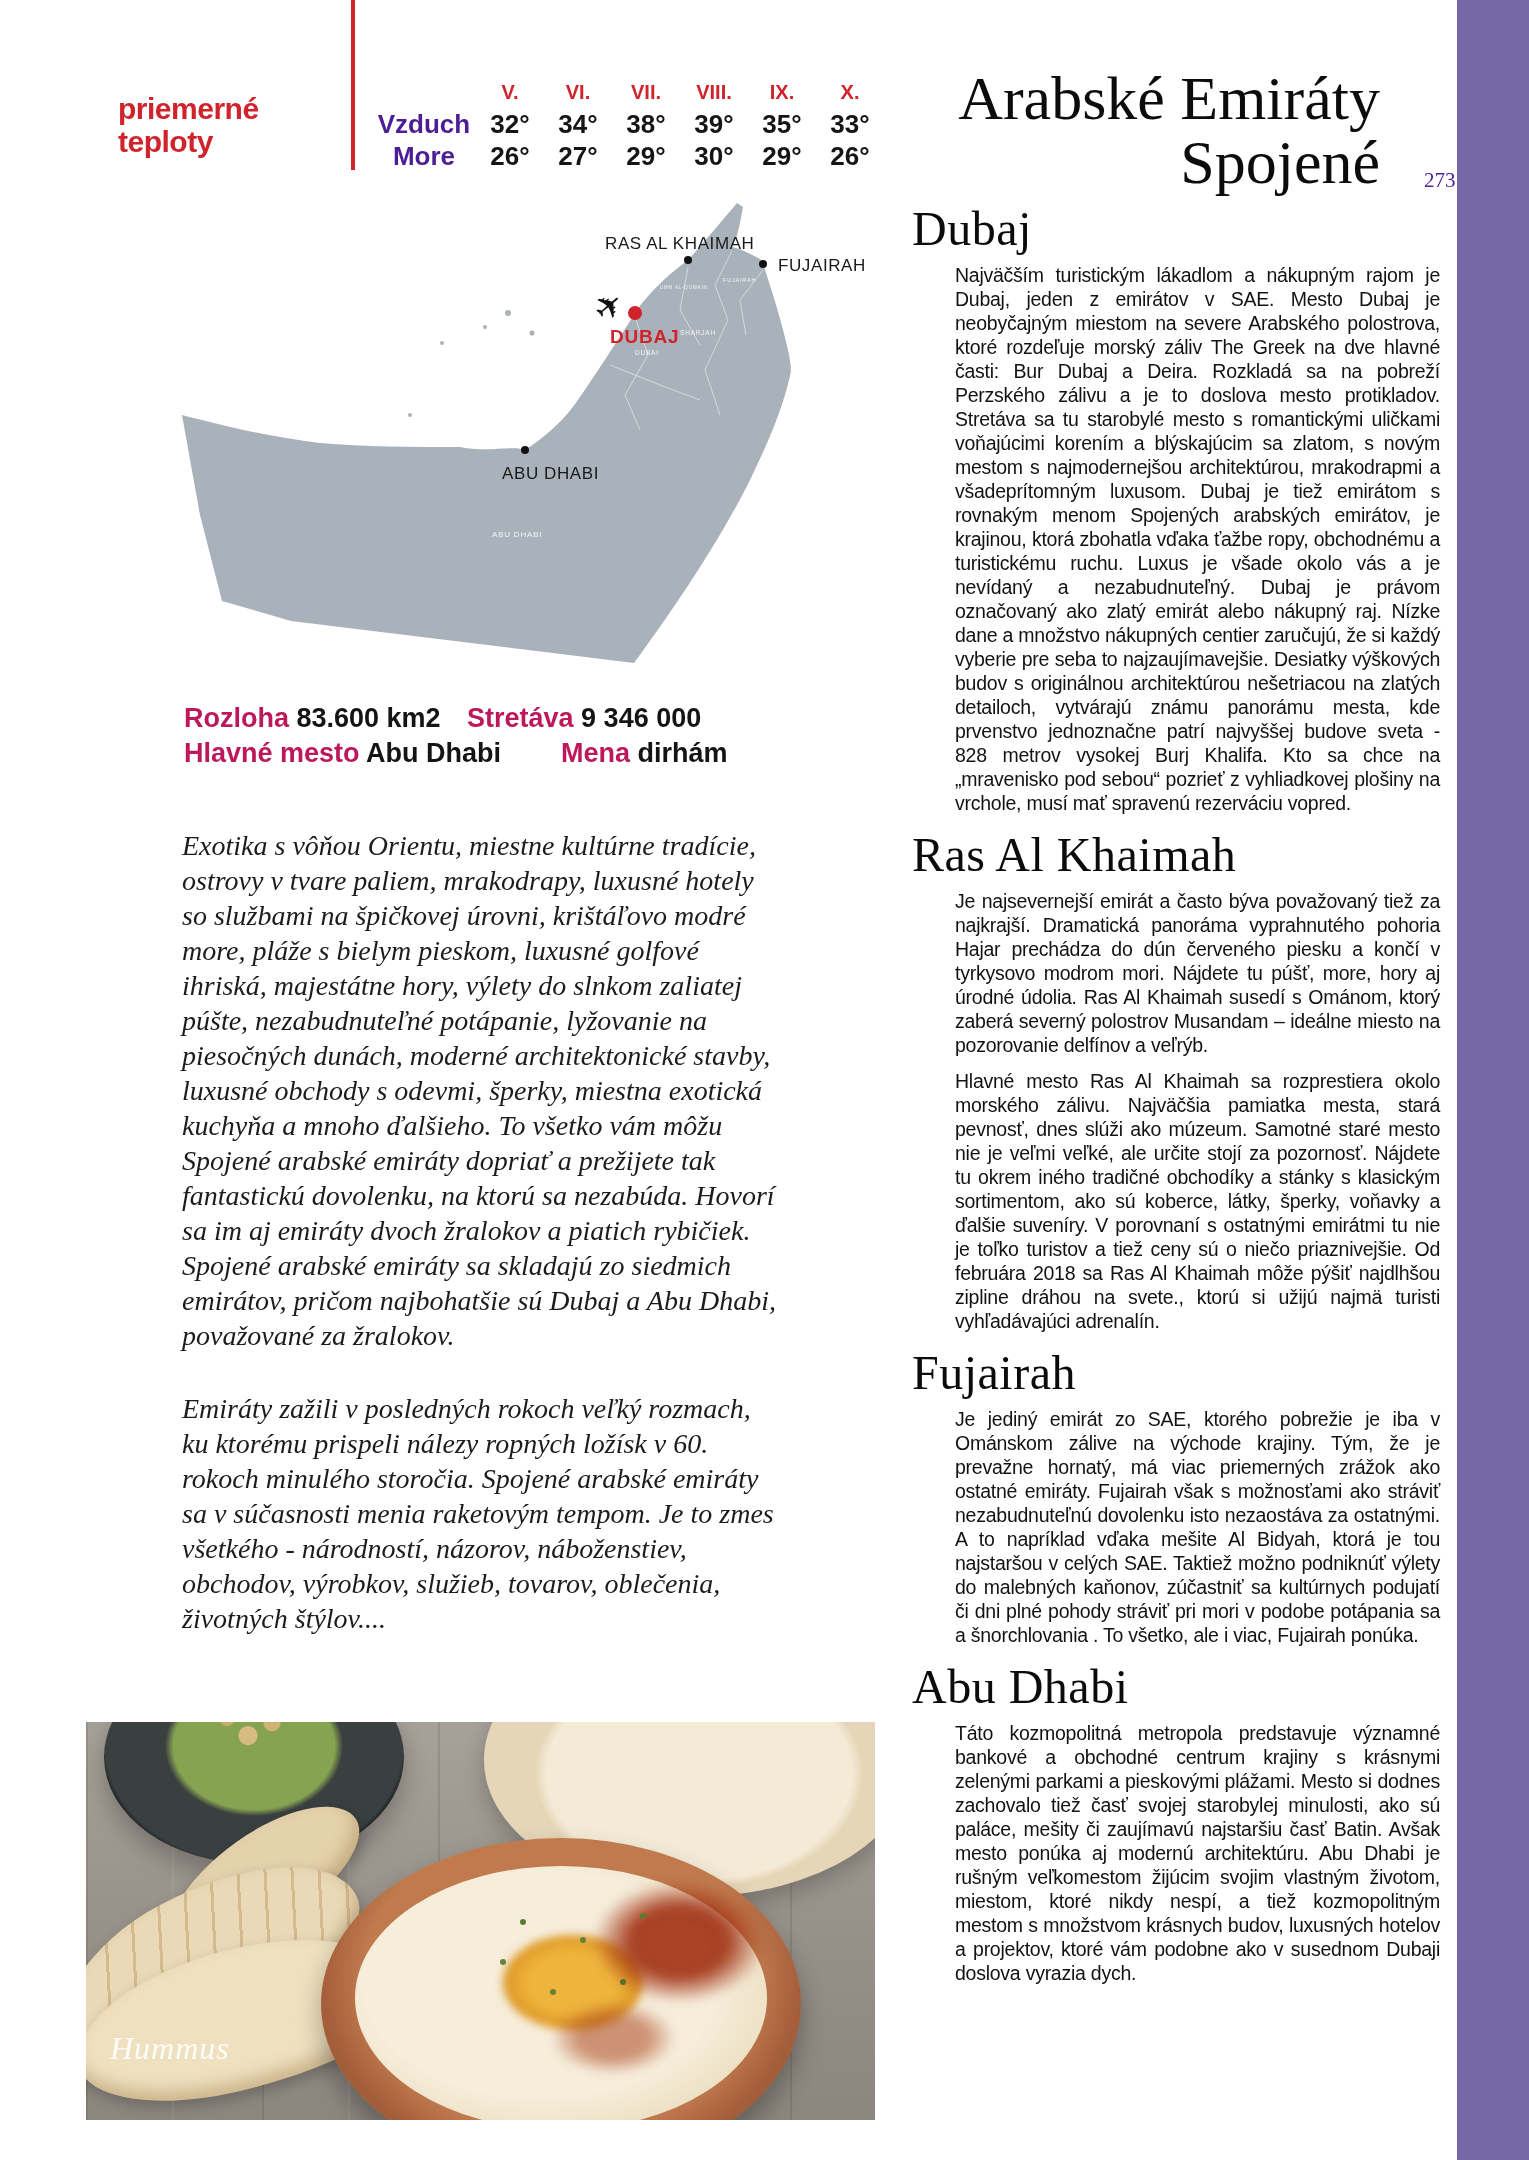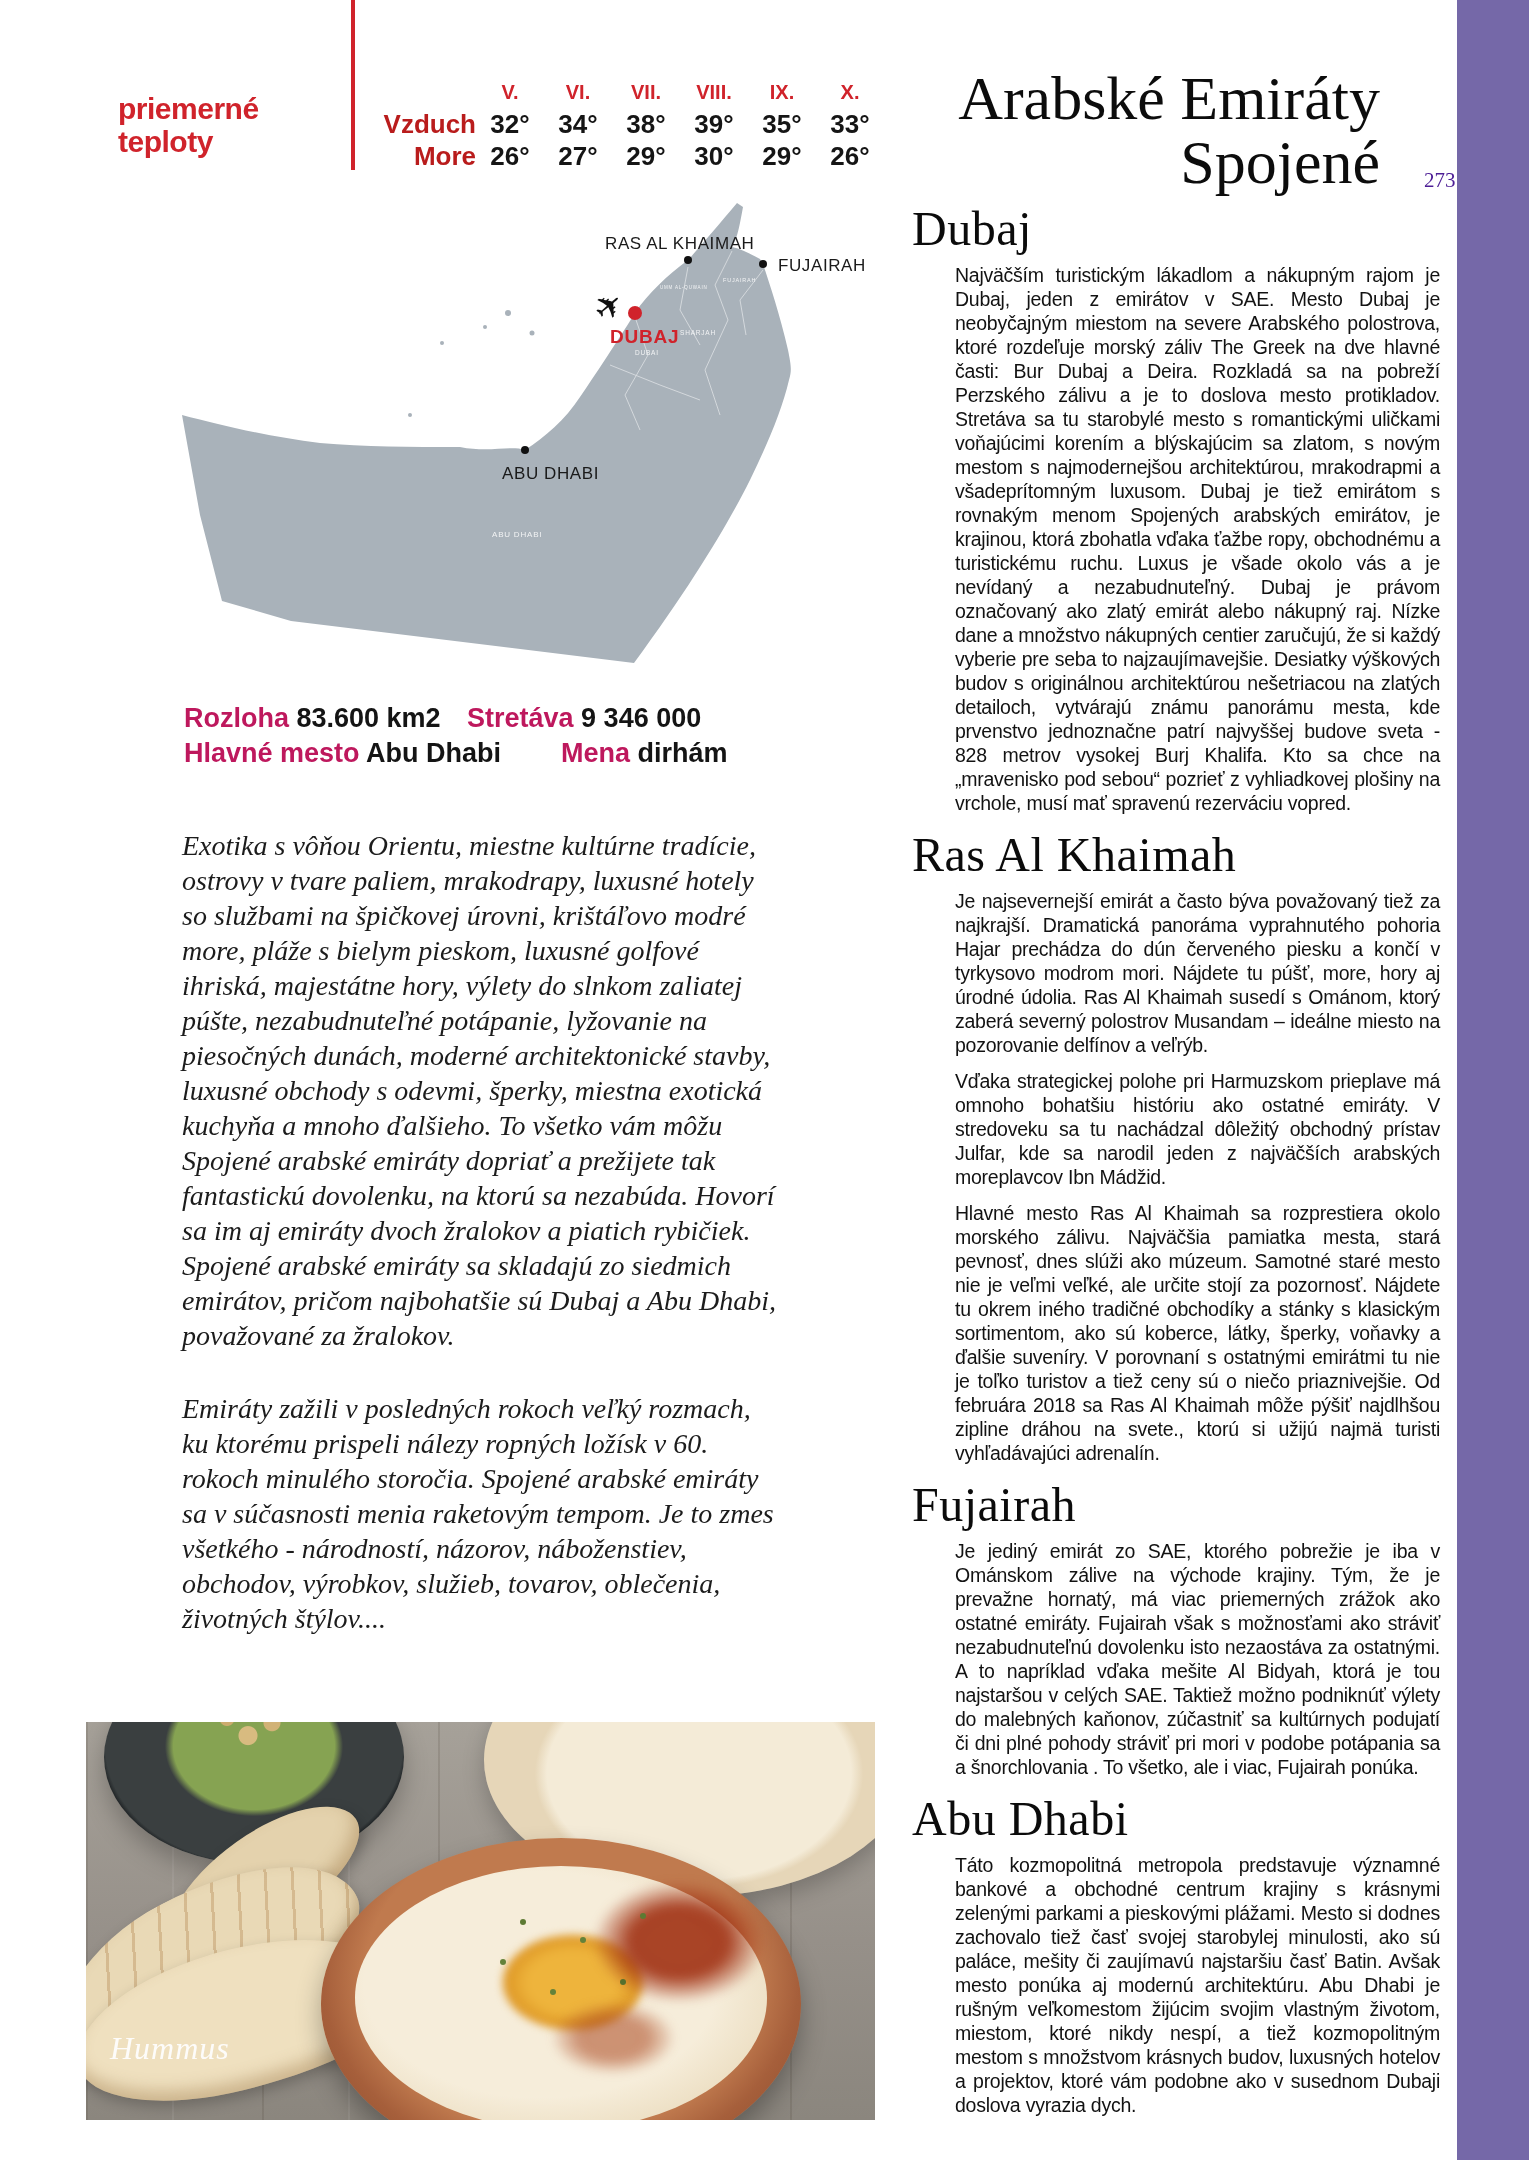--- a/index.html
+++ b/index.html
@@ -6,21 +6,21 @@
   #page{position:relative;width:1529px;height:2160px;background:#fff;overflow:hidden;
         font-family:"Liberation Sans",sans-serif;color:#111;}
   .abs{position:absolute;}
   
   #temps-title{left:118px;top:92px;width:215px;text-align:left;color:#d0232b;
     font-weight:bold;font-size:30px;line-height:33px;letter-spacing:-0.5px;}
   #red-divider{left:351px;top:0;width:4px;height:170px;background:#d0232b;}
   #temps-table{left:372px;top:76px;display:grid;grid-template-columns:104px repeat(6,68px);
     grid-auto-rows:32px;align-items:center;font-weight:bold;}
   #temps-table .mon{color:#d0232b;font-size:20px;text-align:center;}
-  #temps-table .rowlab{font-size:26px;text-align:right;color:#b91c1c;}
+  #temps-table .rowlab{font-size:26px;text-align:center;color:#4c1d95;}
   #temps-table .val{font-size:26px;text-align:center;color:#151515;}
   
   #page-title{left:680px;top:66px;width:700px;text-align:right;
     font-family:"Liberation Serif",serif;font-size:62px;line-height:64px;color:#0c0c0c;
     letter-spacing:0;}
   #page-number{left:1424px;top:168px;font-family:"Liberation Serif",serif;font-size:21px;color:#4c1d95;}
   
   #map-svg{left:180px;top:185px;overflow:visible;}
   .map-outer-label{font-family:"Liberation Sans",sans-serif;font-size:17px;fill:#1a1a1a;letter-spacing:0.6px;}
   .map-inner-label{font-family:"Liberation Sans",sans-serif;fill:#ffffff;opacity:.85;letter-spacing:0.8px;}
@@ -207,21 +207,20 @@
     <div class="section">
       <h2>Dubaj</h2>
       <div class="body">
         <p>Najväčším turistickým lákadlom a nákupným rajom je Dubaj, jeden z emirátov v SAE. Mesto Dubaj je neobyčajným miestom na severe Arabského polostrova, ktoré rozdeľuje morský záliv The Greek na dve hlavné časti: Bur Dubaj a Deira. Rozkladá sa na pobreží Perzského zálivu a je to doslova mesto protikladov. Stretáva sa tu starobylé mesto s romantickými uličkami voňajúcimi korením a blýskajúcim sa zlatom, s novým mestom s najmodernejšou architektúrou, mrakodrapmi a všadeprítomným luxusom. Dubaj je tiež emirátom s rovnakým menom Spojených arabských emirátov, je krajinou, ktorá zbohatla vďaka ťažbe ropy, obchodnému a turistickému ruchu. Luxus je všade okolo vás a je nevídaný a nezabudnuteľný. Dubaj je právom označovaný ako zlatý emirát alebo nákupný raj. Nízke dane a množstvo nákupných centier zaručujú, že si každý vyberie pre seba to najzaujímavejšie. Desiatky výškových budov s originálnou architektúrou nešetriacou na zlatých detailoch, vytvárajú známu panorámu mesta, kde prvenstvo jednoznačne patrí najvyššej budove sveta - 828 metrov vysokej Burj Khalifa. Kto sa chce na „mravenisko pod sebou“ pozrieť z vyhliadkovej plošiny na vrchole, musí mať spravenú rezerváciu vopred.</p>
       </div>
     </div>
     <div class="section">
       <h2>Ras Al Khaimah</h2>
       <div class="body">
         <p>Je najsevernejší emirát a často býva považovaný tiež za najkrajší. Dramatická panoráma vyprahnutého pohoria Hajar prechádza do dún červeného piesku a končí v tyrkysovo modrom mori. Nájdete tu púšť, more, hory aj úrodné údolia. Ras Al Khaimah susedí s Ománom, ktorý zaberá severný polostrov Musandam – ideálne miesto na pozorovanie delfínov a veľrýb.</p>
-        <p>Vďaka strategickej polohe pri Harmuzskom prieplave má omnoho bohatšiu históriu ako ostatné emiráty. V stredoveku sa tu nachádzal dôležitý obchodný prístav Julfar, kde sa narodil jeden z najväčších arabských moreplavcov Ibn Mádžid.</p>
         <p>Hlavné mesto Ras Al Khaimah sa rozprestiera okolo morského zálivu. Najväčšia pamiatka mesta, stará pevnosť, dnes slúži ako múzeum. Samotné staré mesto nie je veľmi veľké, ale určite stojí za pozornosť. Nájdete tu okrem iného tradičné obchodíky a stánky s klasickým sortimentom, ako sú koberce, látky, šperky, voňavky a ďalšie suveníry. V porovnaní s ostatnými emirátmi tu nie je toľko turistov a tiež ceny sú o niečo priaznivejšie. Od februára 2018 sa Ras Al Khaimah môže pýšiť najdlhšou zipline dráhou na svete., ktorú si užijú najmä turisti vyhľadávajúci adrenalín.</p>
       </div>
     </div>
     <div class="section">
       <h2>Fujairah</h2>
       <div class="body">
         <p>Je jediný emirát zo SAE, ktorého pobrežie je iba v Ománskom zálive na východe krajiny. Tým, že je prevažne hornatý, má viac priemerných zrážok ako ostatné emiráty. Fujairah však s možnosťami ako stráviť nezabudnuteľnú dovolenku isto nezaostáva za ostatnými. A to napríklad vďaka mešite Al Bidyah, ktorá je tou najstaršou v celých SAE. Taktiež možno podniknúť výlety do malebných kaňonov, zúčastniť sa kultúrnych podujatí či dni plné pohody stráviť pri mori v podobe potápania sa a šnorchlovania . To všetko, ale i viac, Fujairah ponúka.</p>
       </div>
     </div>
     <div class="section">

